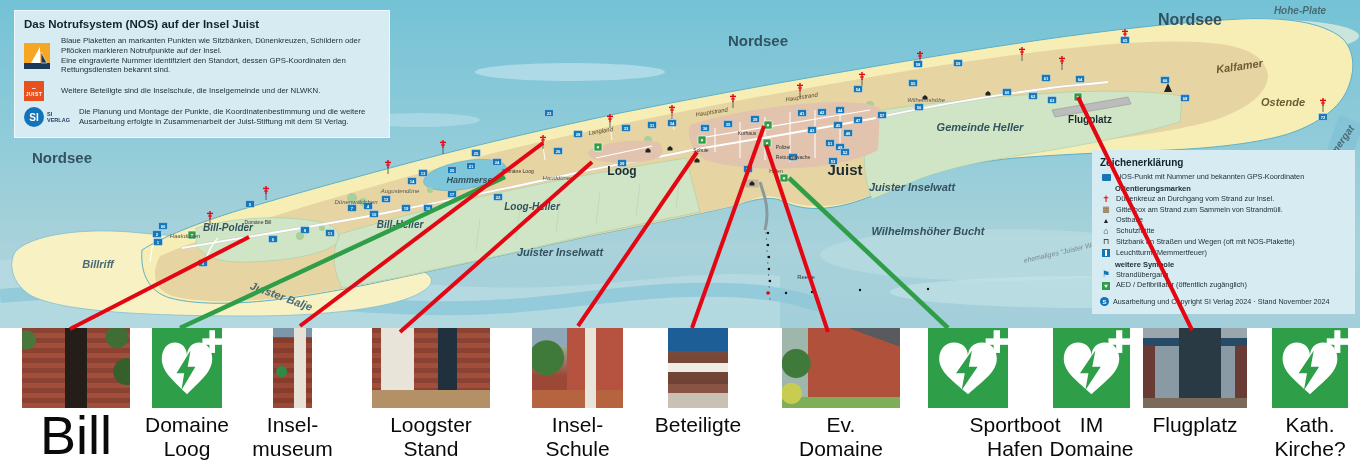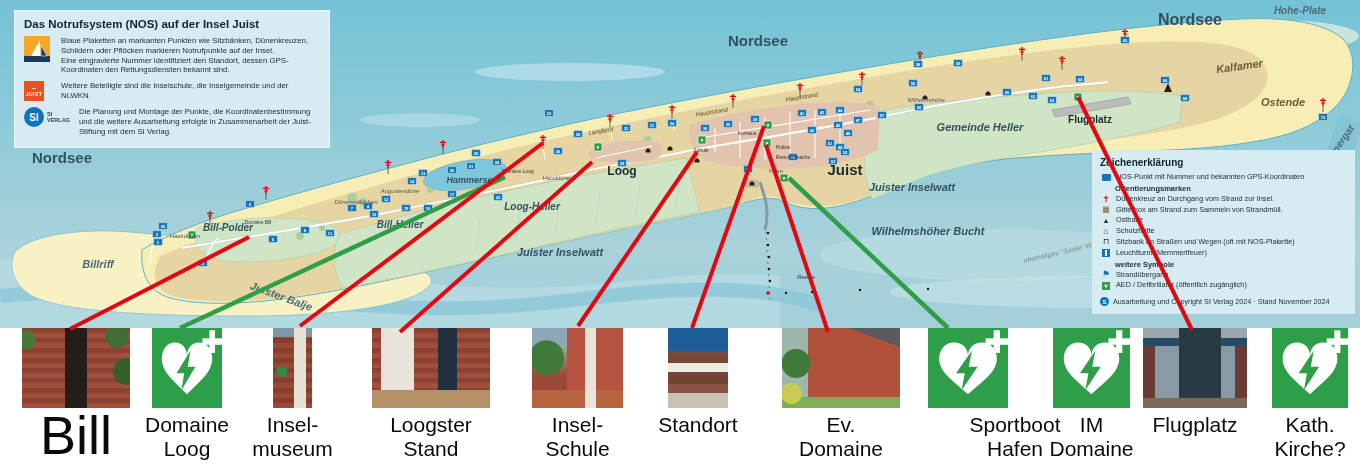--- a/index.html
+++ b/index.html
@@ -2,24 +2,24 @@
 <html><head>
 <meta charset="utf-8">
 <style>
   html,body{margin:0;padding:0;background:#fff;}
   body{font-family:"Liberation Sans",sans-serif;}
   #stage{position:relative;width:1360px;height:468px;overflow:hidden;background:#fff;}
   #map{position:absolute;left:0;top:0;z-index:1;}
   #overlay{position:absolute;left:0;top:0;z-index:50;pointer-events:none;}
 
   
-  #infobox{position:absolute;left:14px;top:10px;width:316px;z-index:10;
+  #infobox{position:absolute;left:14px;top:10px;width:376px;z-index:10;
     background:#d6ebf2;border:1px solid #eef8fb;padding:7px 9px 4px;box-sizing:border-box;}
   .ib-title{font-size:11.5px;font-weight:bold;color:#0f262e;margin:0 0 6px;}
-  .ib-row{display:flex;gap:9px;margin-bottom:6px;align-items:flex-start;}
+  .ib-row{display:flex;gap:9px;margin-bottom:6px;align-items:center;}
   .ib-logo{flex:0 0 28px;}
   .ib-text{font-size:7.8px;line-height:9.8px;color:#1c2b33;white-space:pre-line;}
   .sail-logo{width:26px;height:26px;display:block;}
   .si-row{display:flex;align-items:center;gap:3px;}
   .si-circle{width:20px;height:20px;border-radius:50%;background:#1273b8;color:#fff;
     font-size:10px;font-weight:bold;display:flex;align-items:center;justify-content:center;}
   .si-label{font-size:5.5px;font-weight:bold;color:#1b3a5a;line-height:6px;white-space:pre-line;}
   .juist-logo{width:20px;height:20px;background:#e8501e;color:#fff;display:flex;flex-direction:column;
     align-items:center;justify-content:center;font-size:5px;font-weight:bold;letter-spacing:.5px;}
   .juist-logo .squiggle{font-size:7px;line-height:5px;}
@@ -725,21 +725,21 @@
       <div class="photo ph-museum" style="left: 273px; width: 39px;"></div>
       <div class="b-label" style="left: 217.5px; width: 150px;">Insel-
 museum</div>
       <div class="photo ph-loogster" style="left: 372px; width: 118px;"></div>
       <div class="b-label" style="left: 356px; width: 150px;">Loogster
 Stand</div>
       <div class="photo ph-schule" style="left: 532px; width: 91px;"></div>
       <div class="b-label" style="left: 502.5px; width: 150px;">Insel-
 Schule</div>
       <div class="photo ph-bank" style="left: 668px; width: 60px;"></div>
-      <div class="b-label" style="left: 623px; width: 150px;">Standort</div>
+      <div class="b-label" style="left: 623px; width: 150px;">Beteiligte</div>
       <div class="photo ph-kirche" style="left: 782px; width: 118px;"></div>
       <div class="b-label" style="left: 766px; width: 150px;">Ev.
 Domaine</div>
       <div class="aed-box" style="left: 928px; width: 80px;">
         <svg viewBox="0 0 100 100" preserveAspectRatio="none">
           <rect width="100" height="100" fill="#2f9e48"></rect>
           <path d="M50,36 C50,25 42,19 33,19 C21,19 14,28 14,39 C14,55 29,65 50,83 C71,65 86,55 86,39 C86,28 79,19 67,19 C58,19 50,25 50,36 Z" fill="#ffffff"></path>
           <polygon points="55,29 35,57 46,57 42,78 62,49 51,49" fill="#2f9e48"></polygon>
           <rect x="82" y="4" width="8" height="28" fill="#ffffff"></rect>
           <rect x="72" y="14" width="28" height="8" fill="#ffffff"></rect>

